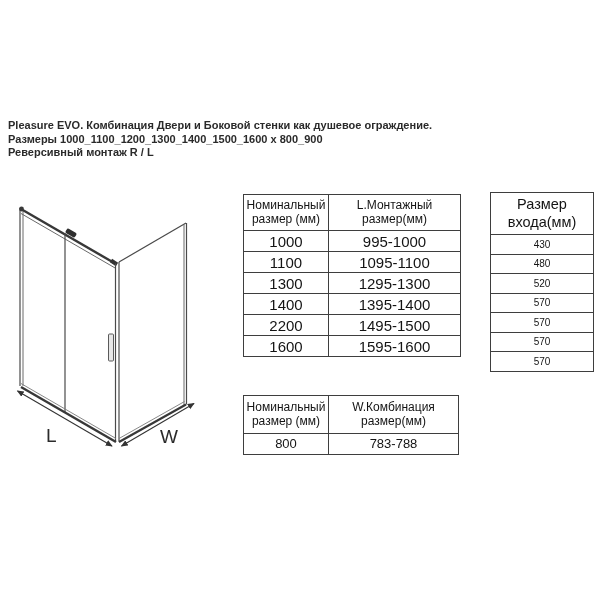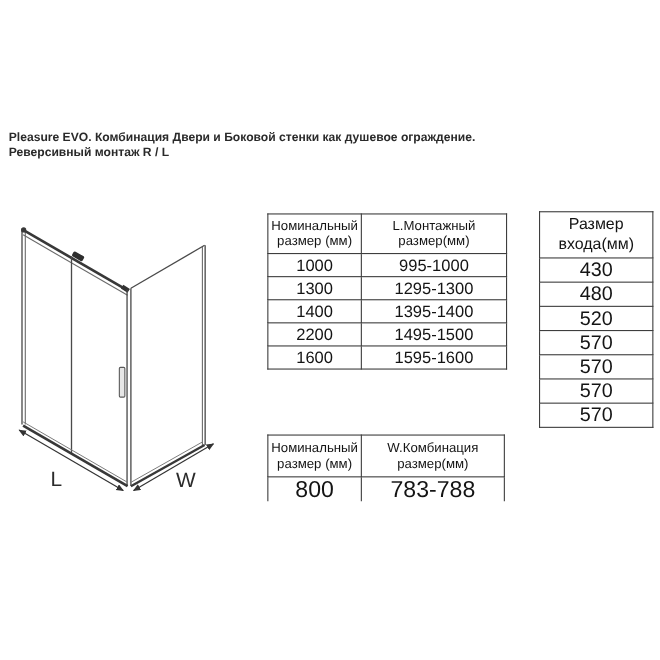--- a/index.html
+++ b/index.html
@@ -14,36 +14,37 @@
     padding:0; font-weight:normal; color:#141414; overflow:hidden; }
   th span { display:block; }
   
   .t-length { left:243px; top:194px; width:218px; }
   .t-length .c1 { width:85px; }
   .t-length th { height:35px; font-size:12px; line-height:13.5px; }
   .t-length td { height:20px; font-size:15px; }
   
   .t-entry { left:490px; top:192px; width:104px; }
   .t-entry th { height:41px; font-size:14.5px; line-height:17.5px; }
-  .t-entry td { height:18.5px; font-size:18px; }
+  .t-entry td { height:18.5px; font-size:10px; }
   
   .t-width { left:243px; top:395px; width:216px; }
   .t-width .c1 { width:85px; }
   .t-width th { height:37px; font-size:12px; line-height:13.5px; }
-  .t-width td { height:19.5px; font-size:21px; }
+  .t-width td { height:19.5px; font-size:13px; }
   .diagram { position:absolute; left:0; top:195px; }
   .dim-label { font-size:19px; fill:#2b2b2b; }
 </style>
 </head>
 <body>
 
 <div class="page">
 
   <div class="header">
     <div>Pleasure EVO. Комбинация Двери и Боковой стенки как душевое ограждение.</div>
+    <div>Размеры 1000_1100_1200_1300_1400_1500_1600 x 800_900</div>
     <div>Реверсивный монтаж  R / L</div>
   </div>
 
   <svg class="diagram" width="220" height="275" viewBox="0 195 220 275" xmlns="http://www.w3.org/2000/svg">
     <defs>
       <marker id="arrE" markerWidth="9" markerHeight="9" refX="6.2" refY="3" orient="auto" markerUnits="userSpaceOnUse">
         <path d="M0,0 L7,3 L0,6 z" fill="#333"></path>
       </marker>
       <marker id="arrS" markerWidth="9" markerHeight="9" refX="6.2" refY="3" orient="auto-start-reverse" markerUnits="userSpaceOnUse">
         <path d="M0,0 L7,3 L0,6 z" fill="#333"></path>
@@ -90,20 +91,24 @@
         <th>
           <span>L.Монтажный</span>
           <span>размер(мм)</span>
         </th>
       </tr>
     </thead>
     <tbody>
       <tr>
         <td>1000</td>
         <td>995-1000</td>
+      </tr>
+      <tr>
+        <td>1100</td>
+        <td>1095-1100</td>
       </tr>
       <tr>
         <td>1300</td>
         <td>1295-1300</td>
       </tr>
       <tr>
         <td>1400</td>
         <td>1395-1400</td>
       </tr>
       <tr>

